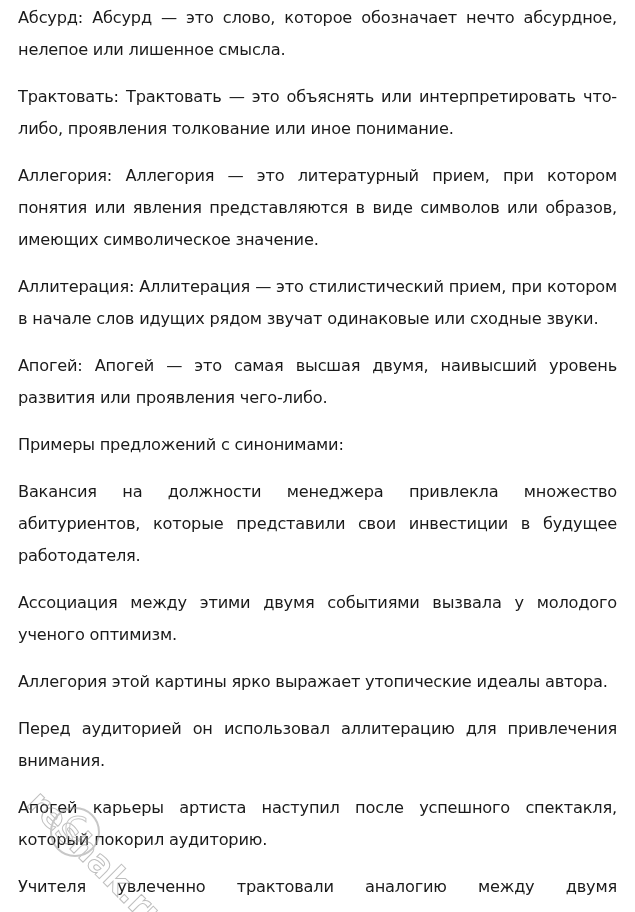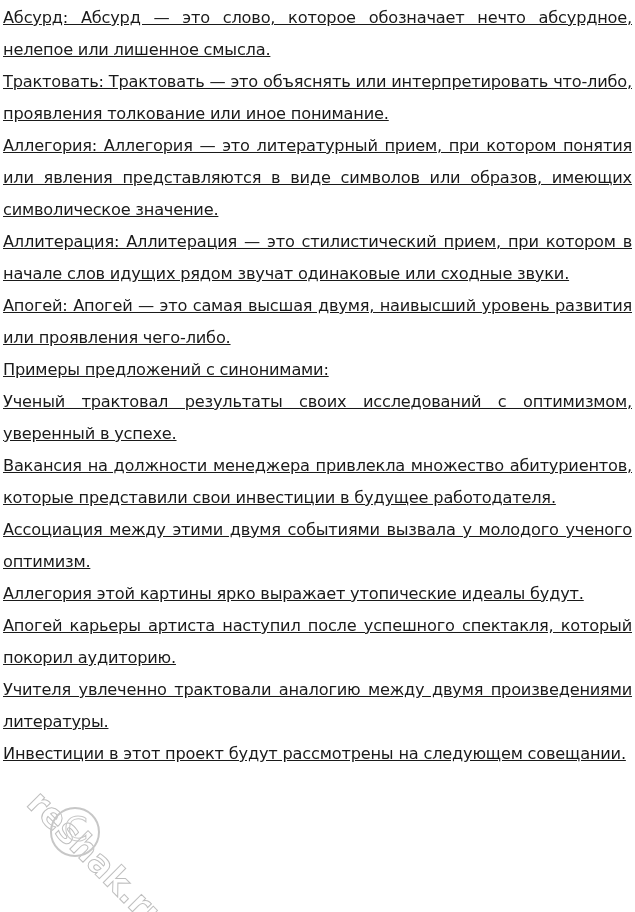--- a/index.html
+++ b/index.html
@@ -17,24 +17,23 @@
       position: absolute;
       left: 3px;
       top: 0;
       width: 629px;
       font-family: "DejaVu Sans", sans-serif;
       font-size: 16.2px;
       color: #1a1a1a;
       letter-spacing: -0.2px;
     }
     .para {
-      margin: 0;
+      margin: 15px;
       line-height: 32px;
       text-align: justify;
-      text-decoration: underline;
     }
     .para.first { margin-top: 2px; }
     .watermark {
       position: absolute;
       left: 40px;
       top: 742px;
       width: 120px;
       height: 140px;
       pointer-events: none;
       opacity: 0.55;
@@ -74,24 +73,24 @@
 </head>
 <body>
 
 <div class="doc">
   <p class="para first">Абсурд: Абсурд — это слово, которое обозначает нечто абсурдное, нелепое или лишенное смысла.</p>
   <p class="para">Трактовать: Трактовать — это объяснять или интерпретировать что-либо, проявления толкование или иное понимание.</p>
   <p class="para">Аллегория: Аллегория — это литературный прием, при котором понятия или явления представляются в виде символов или образов, имеющих символическое значение.</p>
   <p class="para">Аллитерация: Аллитерация — это стилистический прием, при котором в начале слов идущих рядом звучат одинаковые или сходные звуки.</p>
   <p class="para">Апогей: Апогей — это самая высшая двумя, наивысший уровень развития или проявления чего-либо.</p>
   <p class="para">Примеры предложений с синонимами:</p>
-  <p class="para">Ученый трактовал результаты своих исследований с оптимизмом, уверенный в успехе.</p>
   <p class="para">Вакансия на должности менеджера привлекла множество абитуриентов, которые представили свои инвестиции в будущее работодателя.</p>
   <p class="para">Ассоциация между этими двумя событиями вызвала у молодого ученого оптимизм.</p>
-  <p class="para">Аллегория этой картины ярко выражает утопические идеалы будут.</p>
+  <p class="para">Аллегория этой картины ярко выражает утопические идеалы автора.</p>
+  <p class="para">Перед аудиторией он использовал аллитерацию для привлечения внимания.</p>
   <p class="para">Апогей карьеры артиста наступил после успешного спектакля, который покорил аудиторию.</p>
   <p class="para">Учителя увлеченно трактовали аналогию между двумя произведениями литературы.</p>
   <p class="para">Инвестиции в этот проект будут рассмотрены на следующем совещании.</p>
 </div>
 
 <div class="watermark">
   <span class="watermark-text">reshak.ru</span>
   <div class="watermark-circle">
     <span class="watermark-c">C</span>
   </div>

